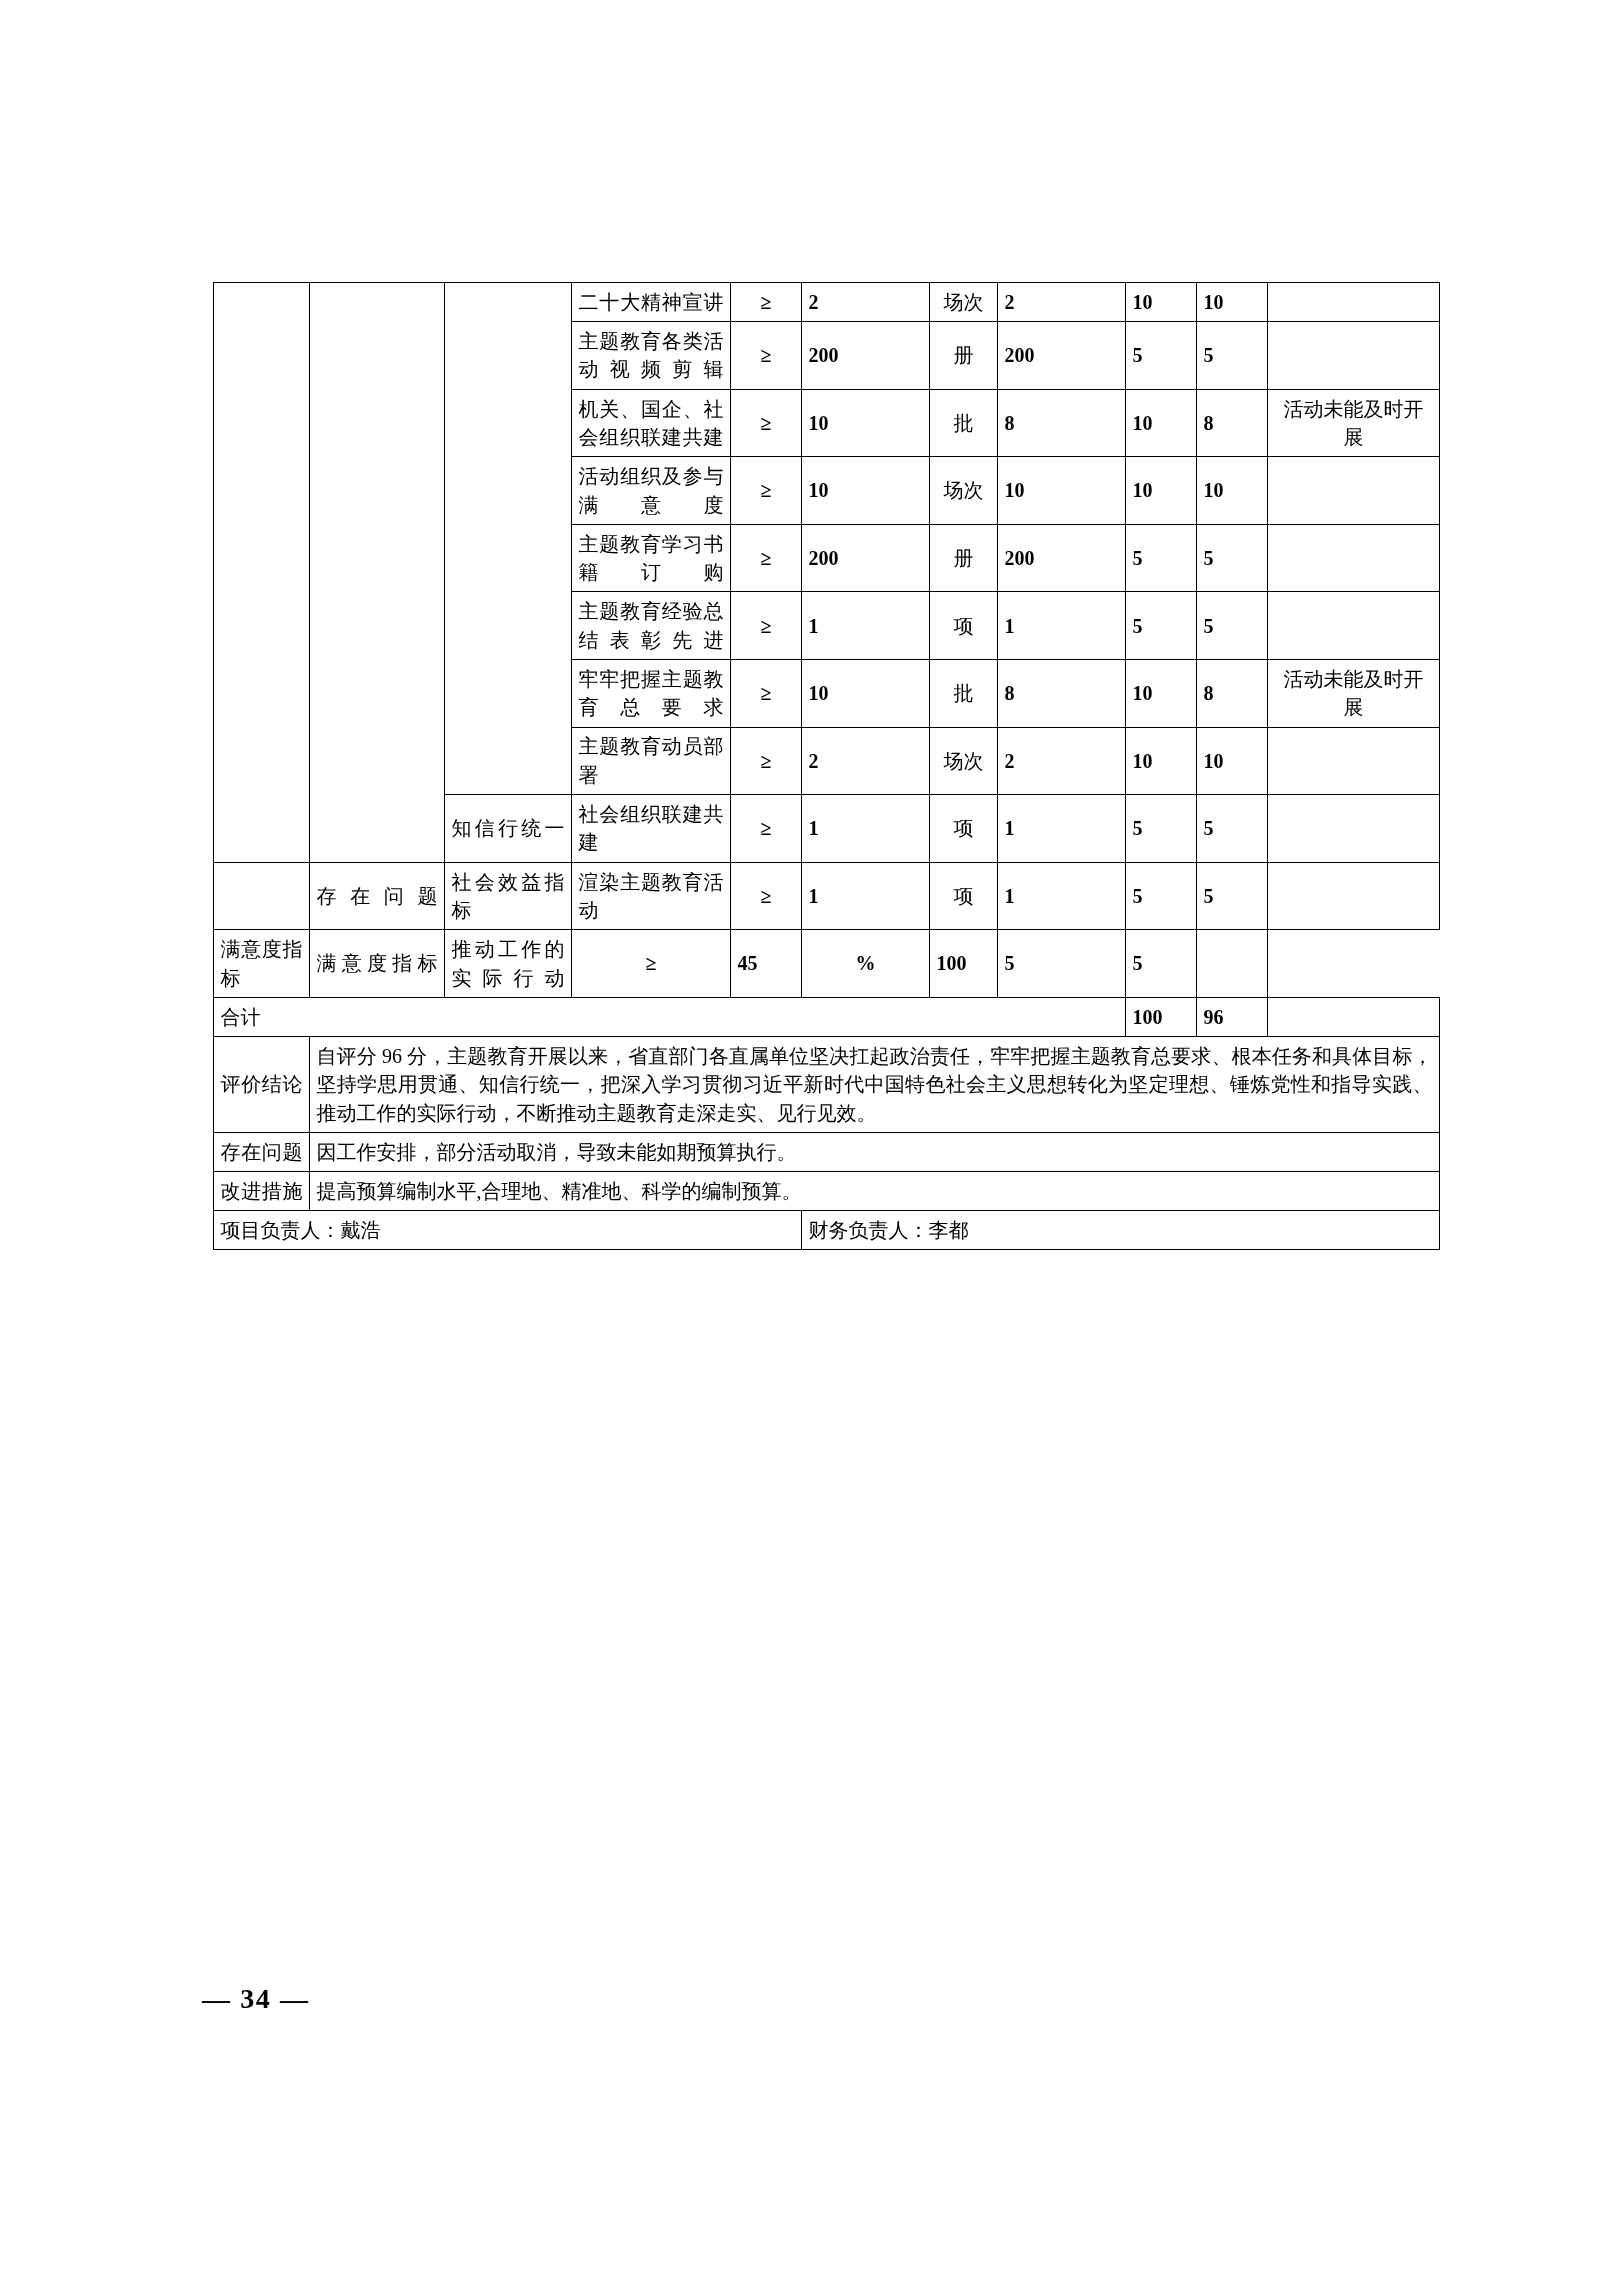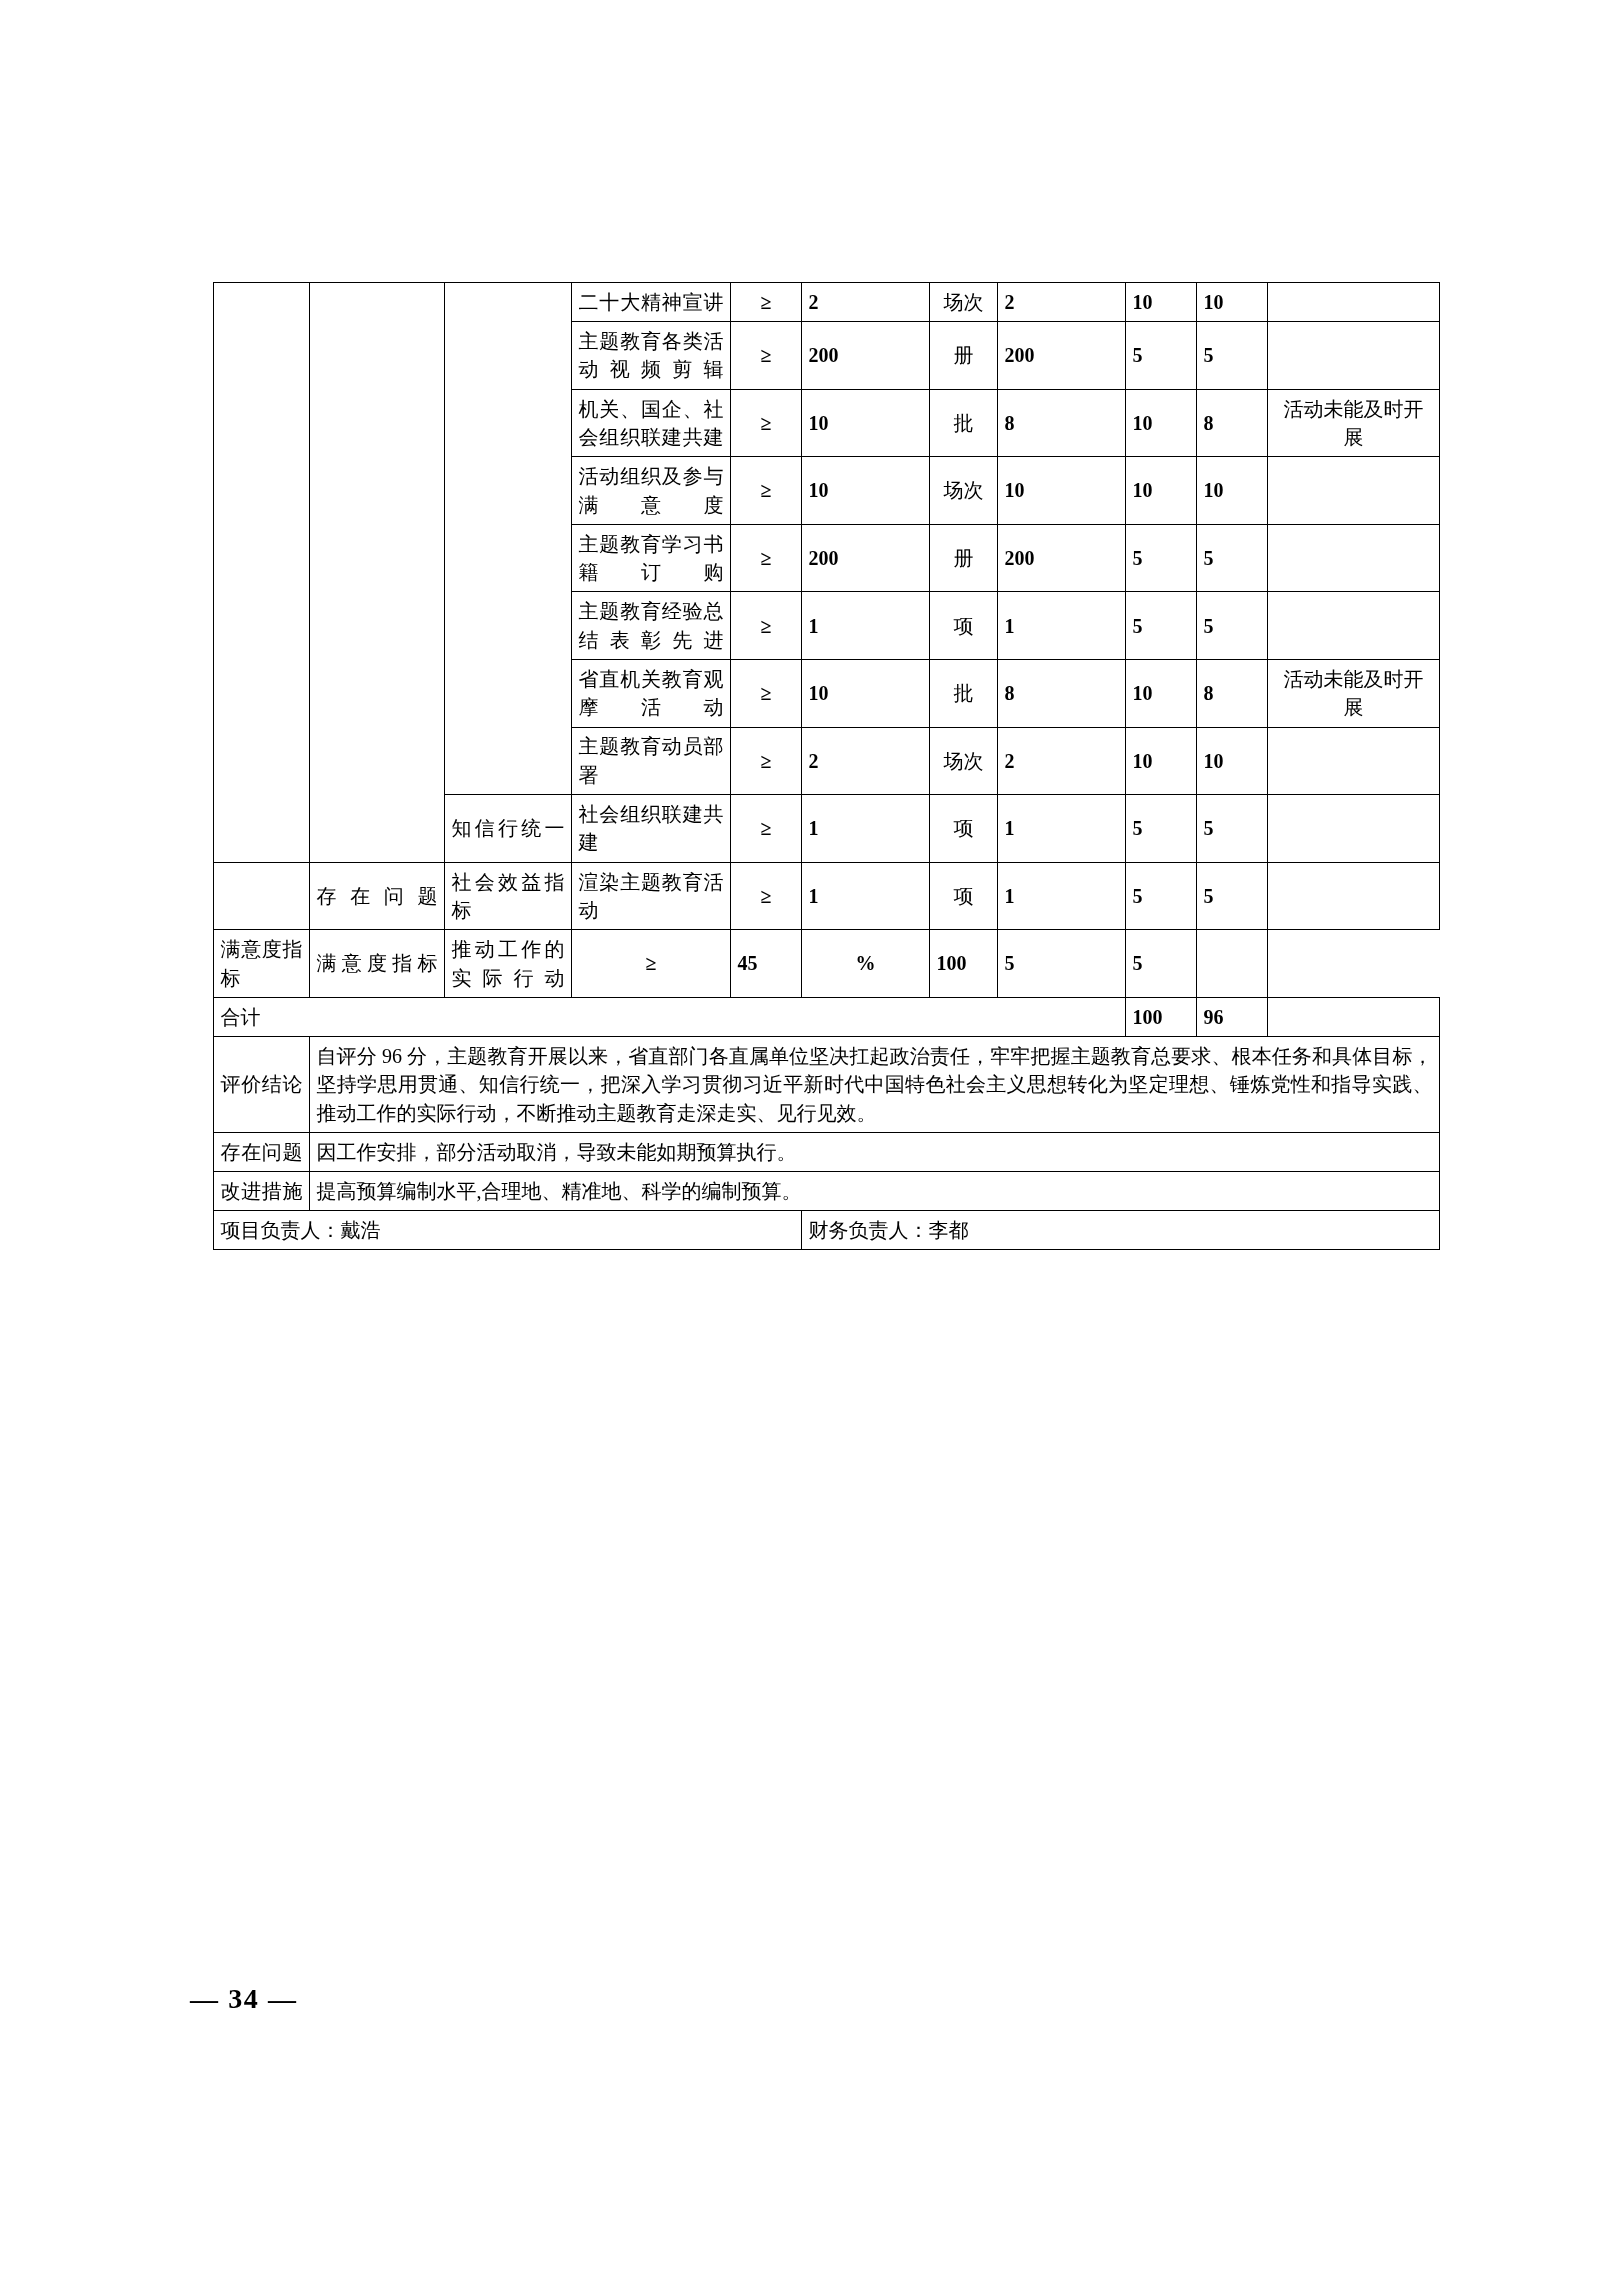--- a/index.html
+++ b/index.html
@@ -77,21 +77,21 @@
     line-height: 1.55;
     padding: 8px 11.4px;
     font-size: 21px;
   }
   .footer-row td {
     font-size: 21px;
     padding: 8px 11.4px;
   }
   .page-number {
     position: absolute;
-    left: 190px;
+    left: 202px;
     top: 1983px;
     font-size: 28px;
     font-weight: bold;
     letter-spacing: 1.6px;
     font-family: "Liberation Serif", serif;
   }
   .ind-name {
     text-align: justify;
     text-align-last: justify;
     line-height: 1.42;
@@ -181,21 +181,21 @@
           <td class="ctr bold">≥</td>
           <td class="lft bold">1</td>
           <td class="ctr">项</td>
           <td class="lft bold">1</td>
           <td class="lft bold">5</td>
           <td class="lft bold">5</td>
           <td class="ctr"></td>
         </tr>
 
         <tr>
-          <td class="ind-name">省直机关教育观摩活动</td>
+          <td class="ind-name">牢牢把握主题教育总要求</td>
           <td class="ctr bold">≥</td>
           <td class="lft bold">10</td>
           <td class="ctr">批</td>
           <td class="lft bold">8</td>
           <td class="lft bold">10</td>
           <td class="lft bold">8</td>
           <td class="ctr">活动未能及时开展</td>
         </tr>
 
         <tr>

